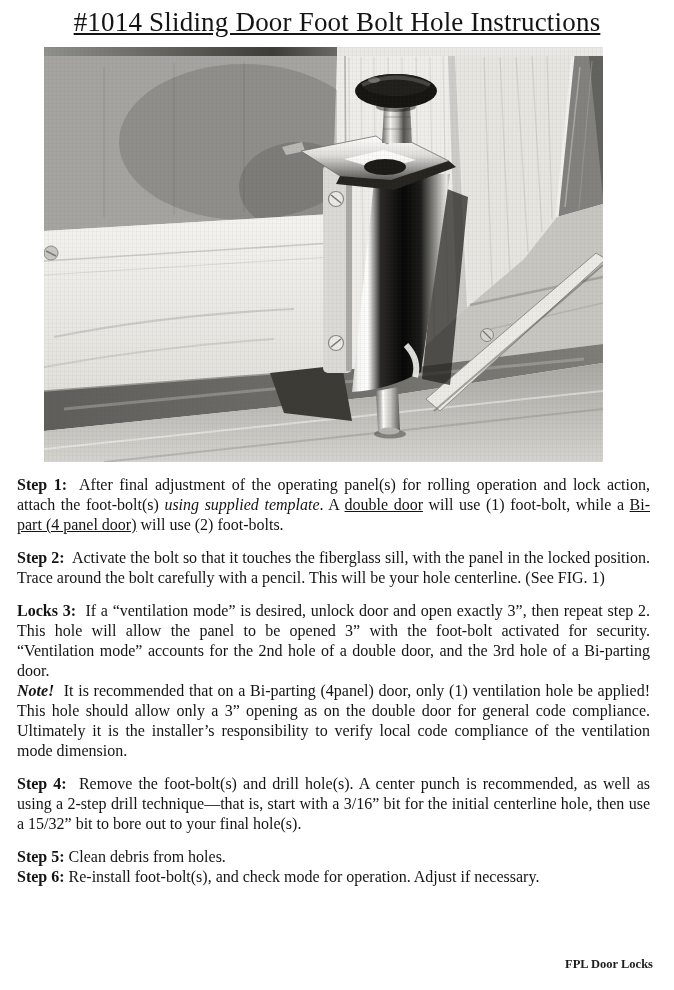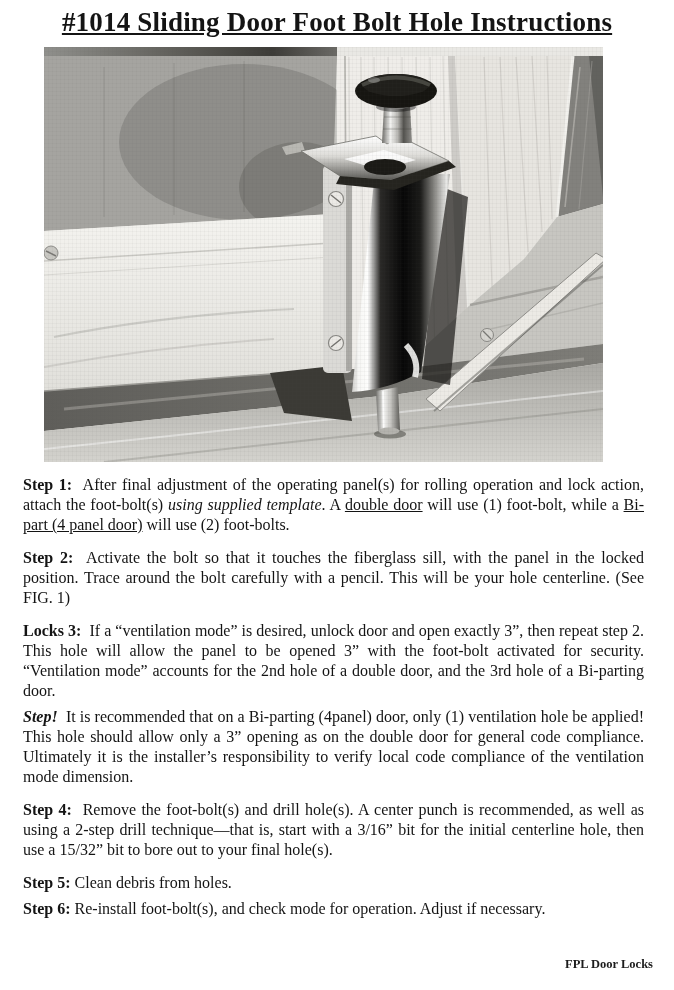--- a/index.html
+++ b/index.html
@@ -7,42 +7,42 @@
     position:relative;
     width:674px;height:990px;
     margin:0 auto;
     background:#ffffff;
     font-family:"Liberation Serif","DejaVu Serif",serif;
     color:#141414;
     overflow:hidden;
   }
   .header{padding-top:7px;text-align:center;}
   .title{
-    font-size:27px;font-weight:bold;line-height:31px;
+    font-size:27px;font-weight:normal;line-height:31px;
     text-decoration:underline;
     letter-spacing:0.2px;
     margin:0;
   }
   .subtitle{
     font-size:20.5px;line-height:25px;
     letter-spacing:-0.2px;
     margin:0;
   }
   .figure{
     margin:9px 0 0 44px;
     width:559px;height:415px;
     line-height:0;
   }
   .steps{
     margin:12px 24px 0 17px;
     font-size:16px;
     line-height:20px;
   }
   .para{
-    margin:6px;
+    margin:0;
     text-align:justify;
   }
   .para.spaced{margin-top:13px;}
   .s-r{font-weight:normal;}
   .s-b{font-weight:bold;}
   .s-i{font-style:italic;}
   .s-bi{font-weight:bold;font-style:italic;}
   .s-u{text-decoration:underline;}
   .footer{
     position:absolute;
@@ -241,21 +241,21 @@
       </g>
 
       <rect width="559" height="415" fill="url(#tex)"></rect>
     </svg>
   </div>
 
   <div class="steps">
     <p class="para spaced"><span class="s-b">Step 1:</span><span class="s-r">&nbsp; After final adjustment of the operating panel(s) for rolling operation and lock action, attach the foot-bolt(s) </span><span class="s-i">using supplied template</span><span class="s-r">.  A </span><span class="s-u">double door</span><span class="s-r"> will use (1) foot-bolt, while a </span><span class="s-u">Bi-part (4 panel door)</span><span class="s-r"> will use (2) foot-bolts.</span></p>
     <p class="para spaced"><span class="s-b">Step 2:</span><span class="s-r">&nbsp; Activate the bolt so that it touches the fiberglass sill, with the panel in the locked position.  Trace around the bolt carefully with a pencil.  This will be your hole centerline.  (See FIG. 1)</span></p>
     <p class="para spaced"><span class="s-b">Locks 3:</span><span class="s-r">&nbsp; If a “ventilation mode” is desired, unlock door and open exactly 3”, then repeat step 2.  This hole will allow the panel to be opened 3” with the foot-bolt activated for security.  “Ventilation mode” accounts for the 2nd hole of a double door, and the 3rd hole of a Bi-parting door.</span></p>
-    <p class="para"><span class="s-bi">Step!</span><span class="s-r">&nbsp; It is recommended that on a Bi-parting (4panel) door, only (1) ventilation hole be applied!  This hole should allow only a 3” opening as on the double door for general code compliance.  Ultimately it is the installer’s responsibility to verify local code compliance of the ventilation mode dimension.</span></p>
+    <p class="para"><span class="s-bi">Note!</span><span class="s-r">&nbsp; It is recommended that on a Bi-parting (4panel) door, only (1) ventilation hole be applied!  This hole should allow only a 3” opening as on the double door for general code compliance.  Ultimately it is the installer’s responsibility to verify local code compliance of the ventilation mode dimension.</span></p>
     <p class="para spaced"><span class="s-b">Step 4:</span><span class="s-r">&nbsp; Remove the foot-bolt(s) and drill hole(s).  A center punch is recommended, as well as using a 2-step drill technique—that is, start with a 3/16” bit for the initial centerline hole, then use a 15/32” bit to bore out to your final hole(s).</span></p>
     <p class="para spaced"><span class="s-b">Step 5:</span><span class="s-r"> Clean debris from holes.</span></p>
     <p class="para"><span class="s-b">Step 6:</span><span class="s-r"> Re-install foot-bolt(s), and check mode for operation.  Adjust if necessary.</span></p>
   </div>
 
   <div class="footer">FPL Door Locks</div>
 
 </div>
 
 </body></html>

